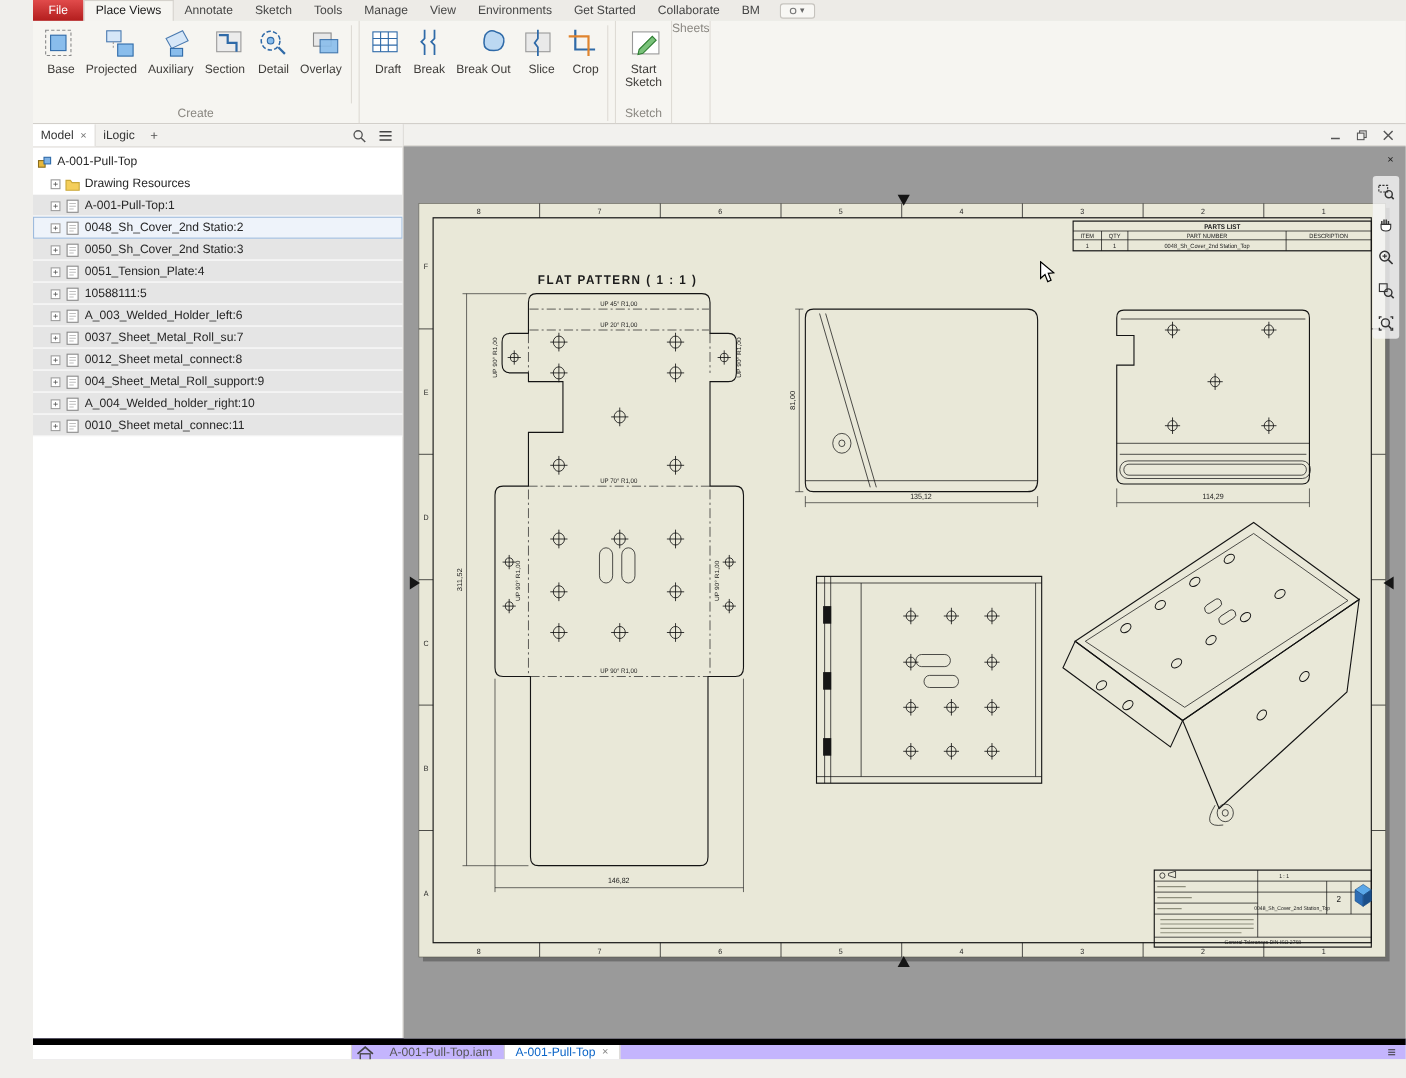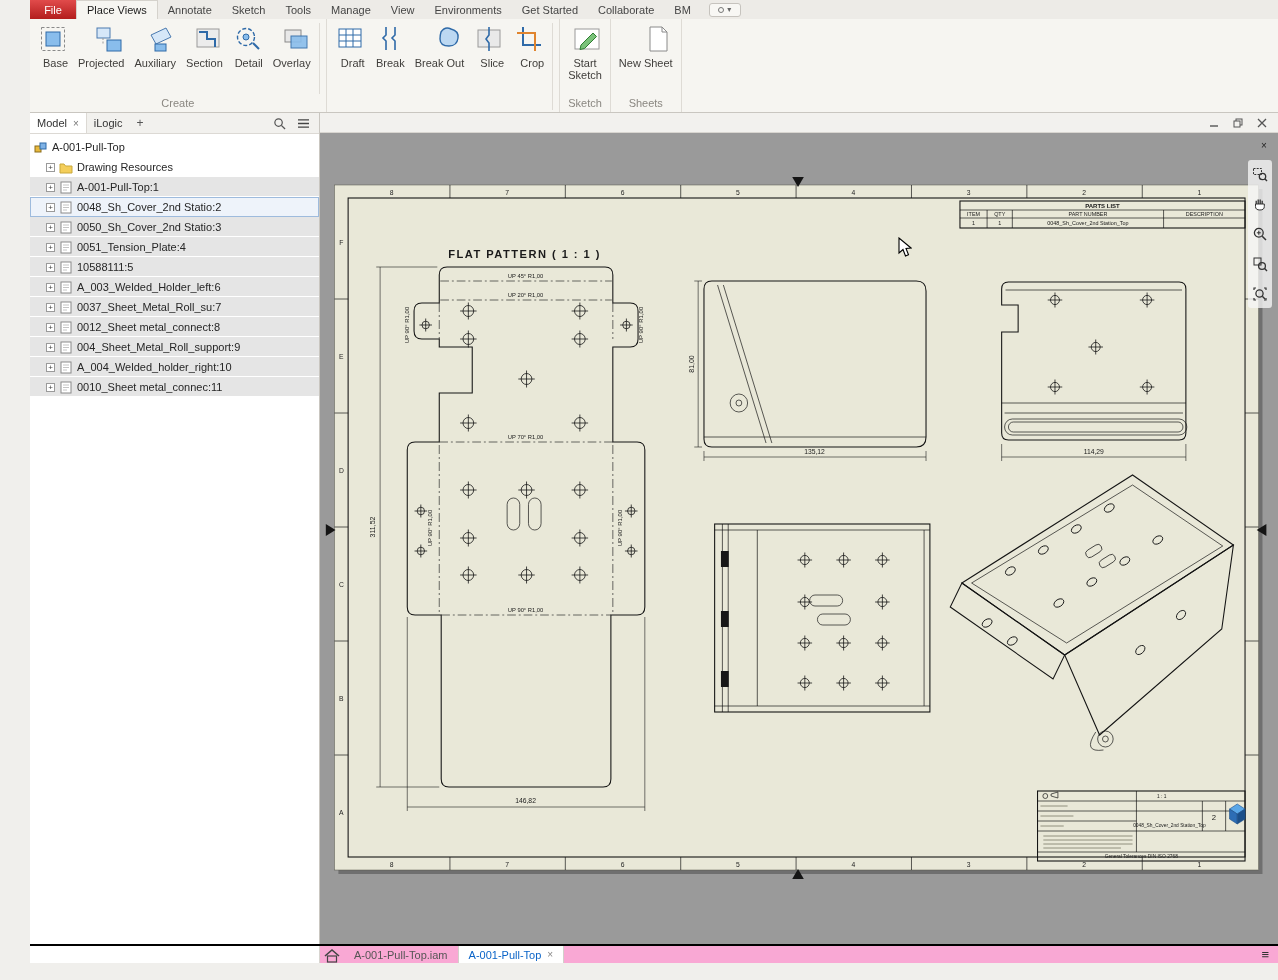--- a/index.html
+++ b/index.html
@@ -30,21 +30,21 @@
   .vsep { width:1px; background:#dedbd5; margin:2px 3px; }
   .stackcol { display:flex; flex-direction:column; justify-content:flex-start; gap:4px; padding:5px 2px; }
   .sbtn { display:flex; align-items:center; gap:5px; font-size:11px; color:#3f3d3a; padding:1px 3px; }
   .sbtn .icn16 { width:16px; height:16px; }
   .sbtn.disabled { color:#a6a39e; }
   .widebtn { flex-direction:row; align-items:center; gap:6px; padding:0 9px; }
   .widebtn .icn { margin:0; width:26px; height:26px; }
 
   
   .main { flex:1; display:flex; min-height:0; }
-  .browser { width:290px; background:#fff; border-right:1px solid #c9c6c0; display:flex; flex-direction:column; }
+  .browser { width:337px; background:#fff; border-right:1px solid #c9c6c0; display:flex; flex-direction:column; }
   .bheader { height:21px; background:#f2f1ee; display:flex; align-items:center; font-size:11px;
              border-bottom:1px solid #dcd9d4; }
   .btab { padding:0 7px; height:100%; display:flex; align-items:center; gap:6px; color:#333; }
   .btab.active { background:#fff; border-right:1px solid #dcd9d4; }
   .btab .x { color:#777; font-size:10px; }
   .badd { padding:0 7px; color:#555; font-size:12px; }
   .bicons { margin-left:auto; display:flex; gap:11px; padding-right:9px; align-items:center; }
   .tree { flex:1; overflow:hidden; padding-top:3px; }
   .trow { height:20px; display:flex; align-items:center; gap:4px; font-size:11px; color:#262626; padding-left:4px; }
   .trow.ind { padding-left:16px; }
@@ -63,21 +63,21 @@
 
   .navpanel { position:absolute; top:5px; right:6px; display:flex; flex-direction:column; align-items:flex-end; }
   .navx { width:16px; height:14px; color:#222; font-size:10px; display:flex; align-items:center; justify-content:center; }
   .navbtns { background:rgba(246,246,246,.78); border-radius:3px; padding:3px 1px; display:flex;
              flex-direction:column; gap:8px; margin-top:8px; }
   .navbtn { width:22px; height:22px; display:flex; align-items:center; justify-content:center; }
 
   .cursor { position:absolute; left:578px; top:104px; width:14px; height:21px; }
 
   
-  .docbar { height:19px; display:flex; background:#f9a8d4; border-top:2px solid #000000; align-items:stretch; }
+  .docbar { height:19px; display:flex; background:#c4b5fd; border-top:6px solid #000000; align-items:stretch; }
   .leftpad { width:290px; background:#fff; border-right:1px solid #d8d5d0; }
   .homebtn { width:24px; display:flex; align-items:center; justify-content:center; }
   .dtab { display:flex; align-items:center; gap:6px; padding:0 10px; font-size:11px; color:#555;
           border-right:1px solid #d2cfca; }
   .dtab.active { background:#fff; color:#0a64c8; }
   .dtab .x { font-size:10px; color:#888; }
   .dmenu { margin-left:auto; padding:0 9px; display:flex; align-items:center; font-size:13px; color:#333; }
   .statusbar { height:17px; background:#f0efec; }
 
   
@@ -222,29 +222,20 @@
               <rect x="3" y="5" width="24" height="20" fill="#fff" stroke="#9a9a9a"></rect>
               <path d="M9,21 L21,9 l3.5,3.5 L12.5,24.5 L8,25.5 z" fill="#7ac27a" stroke="#2e7d32"></path>
             </svg>
           <span class="lbl"><span>Start</span><br><span>Sketch</span></span>
         </div>
       </div>
       <div class="rname">Sketch</div>
     </div>
 
     <div class="rgroup">
-      <div class="rtools">
-        <div class="rbtn">
-          <svg class="icn" viewBox="0 0 30 30">
-              <path d="M7,3 h12 l5,5 v19 h-17 z" fill="#fff" stroke="#8a8a8a"></path>
-              <path d="M19,3 v5 h5" fill="none" stroke="#8a8a8a"></path>
-            </svg>
-          <span class="lbl">New Sheet</span>
-        </div>
-      </div>
       <div class="rname">Sheets</div>
     </div>
 
   </div>
 
   <div class="main">
 
     <div class="browser">
       <div class="bheader">
         <div class="btab active">

